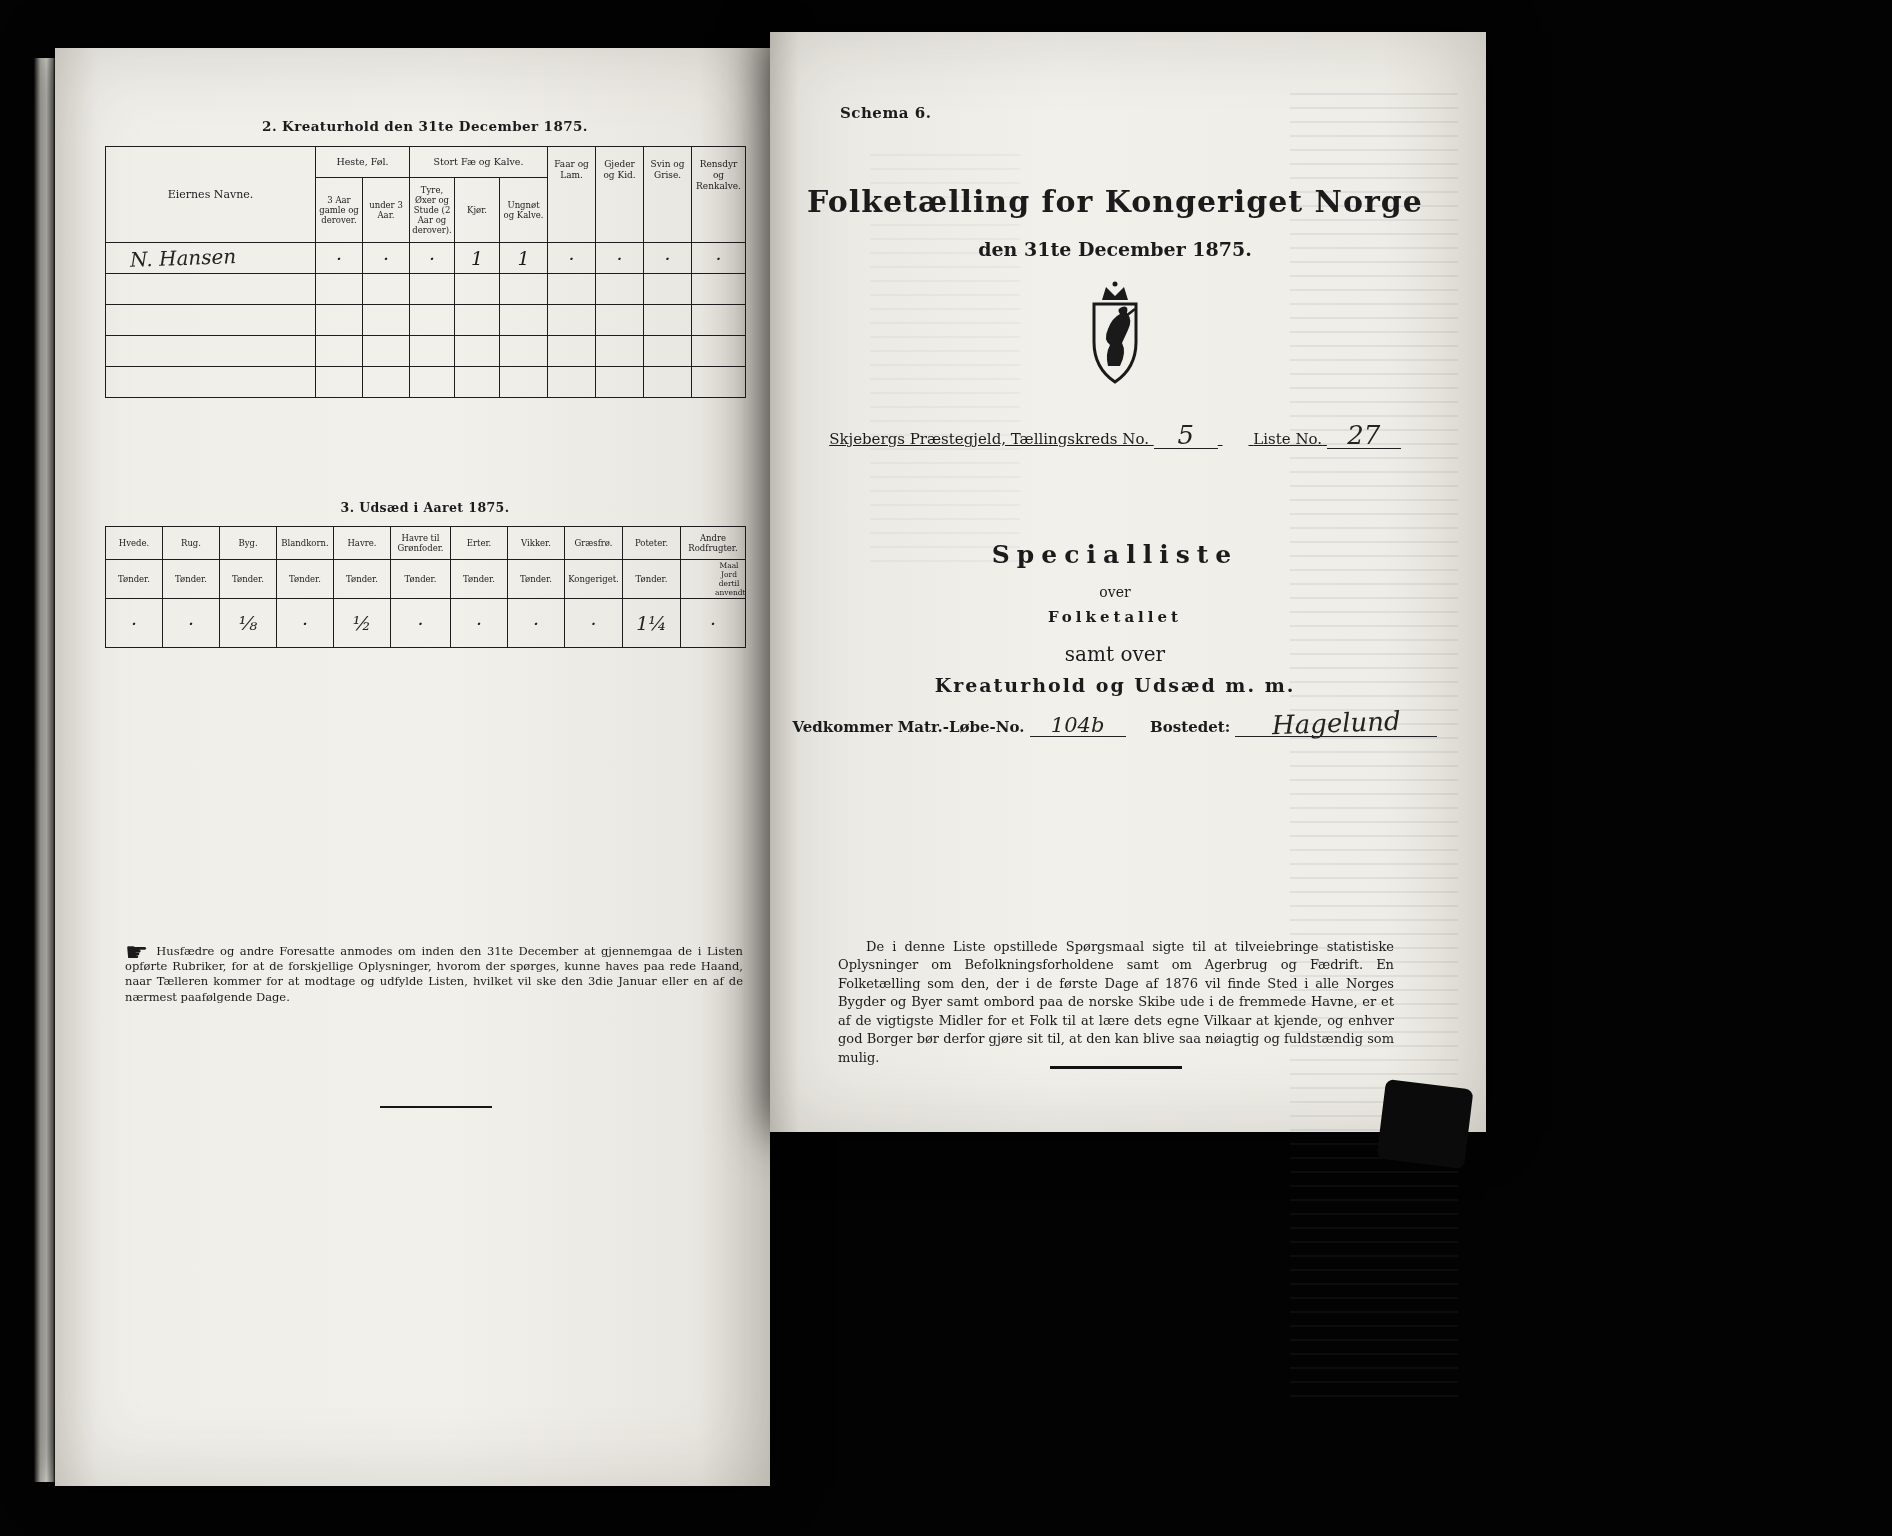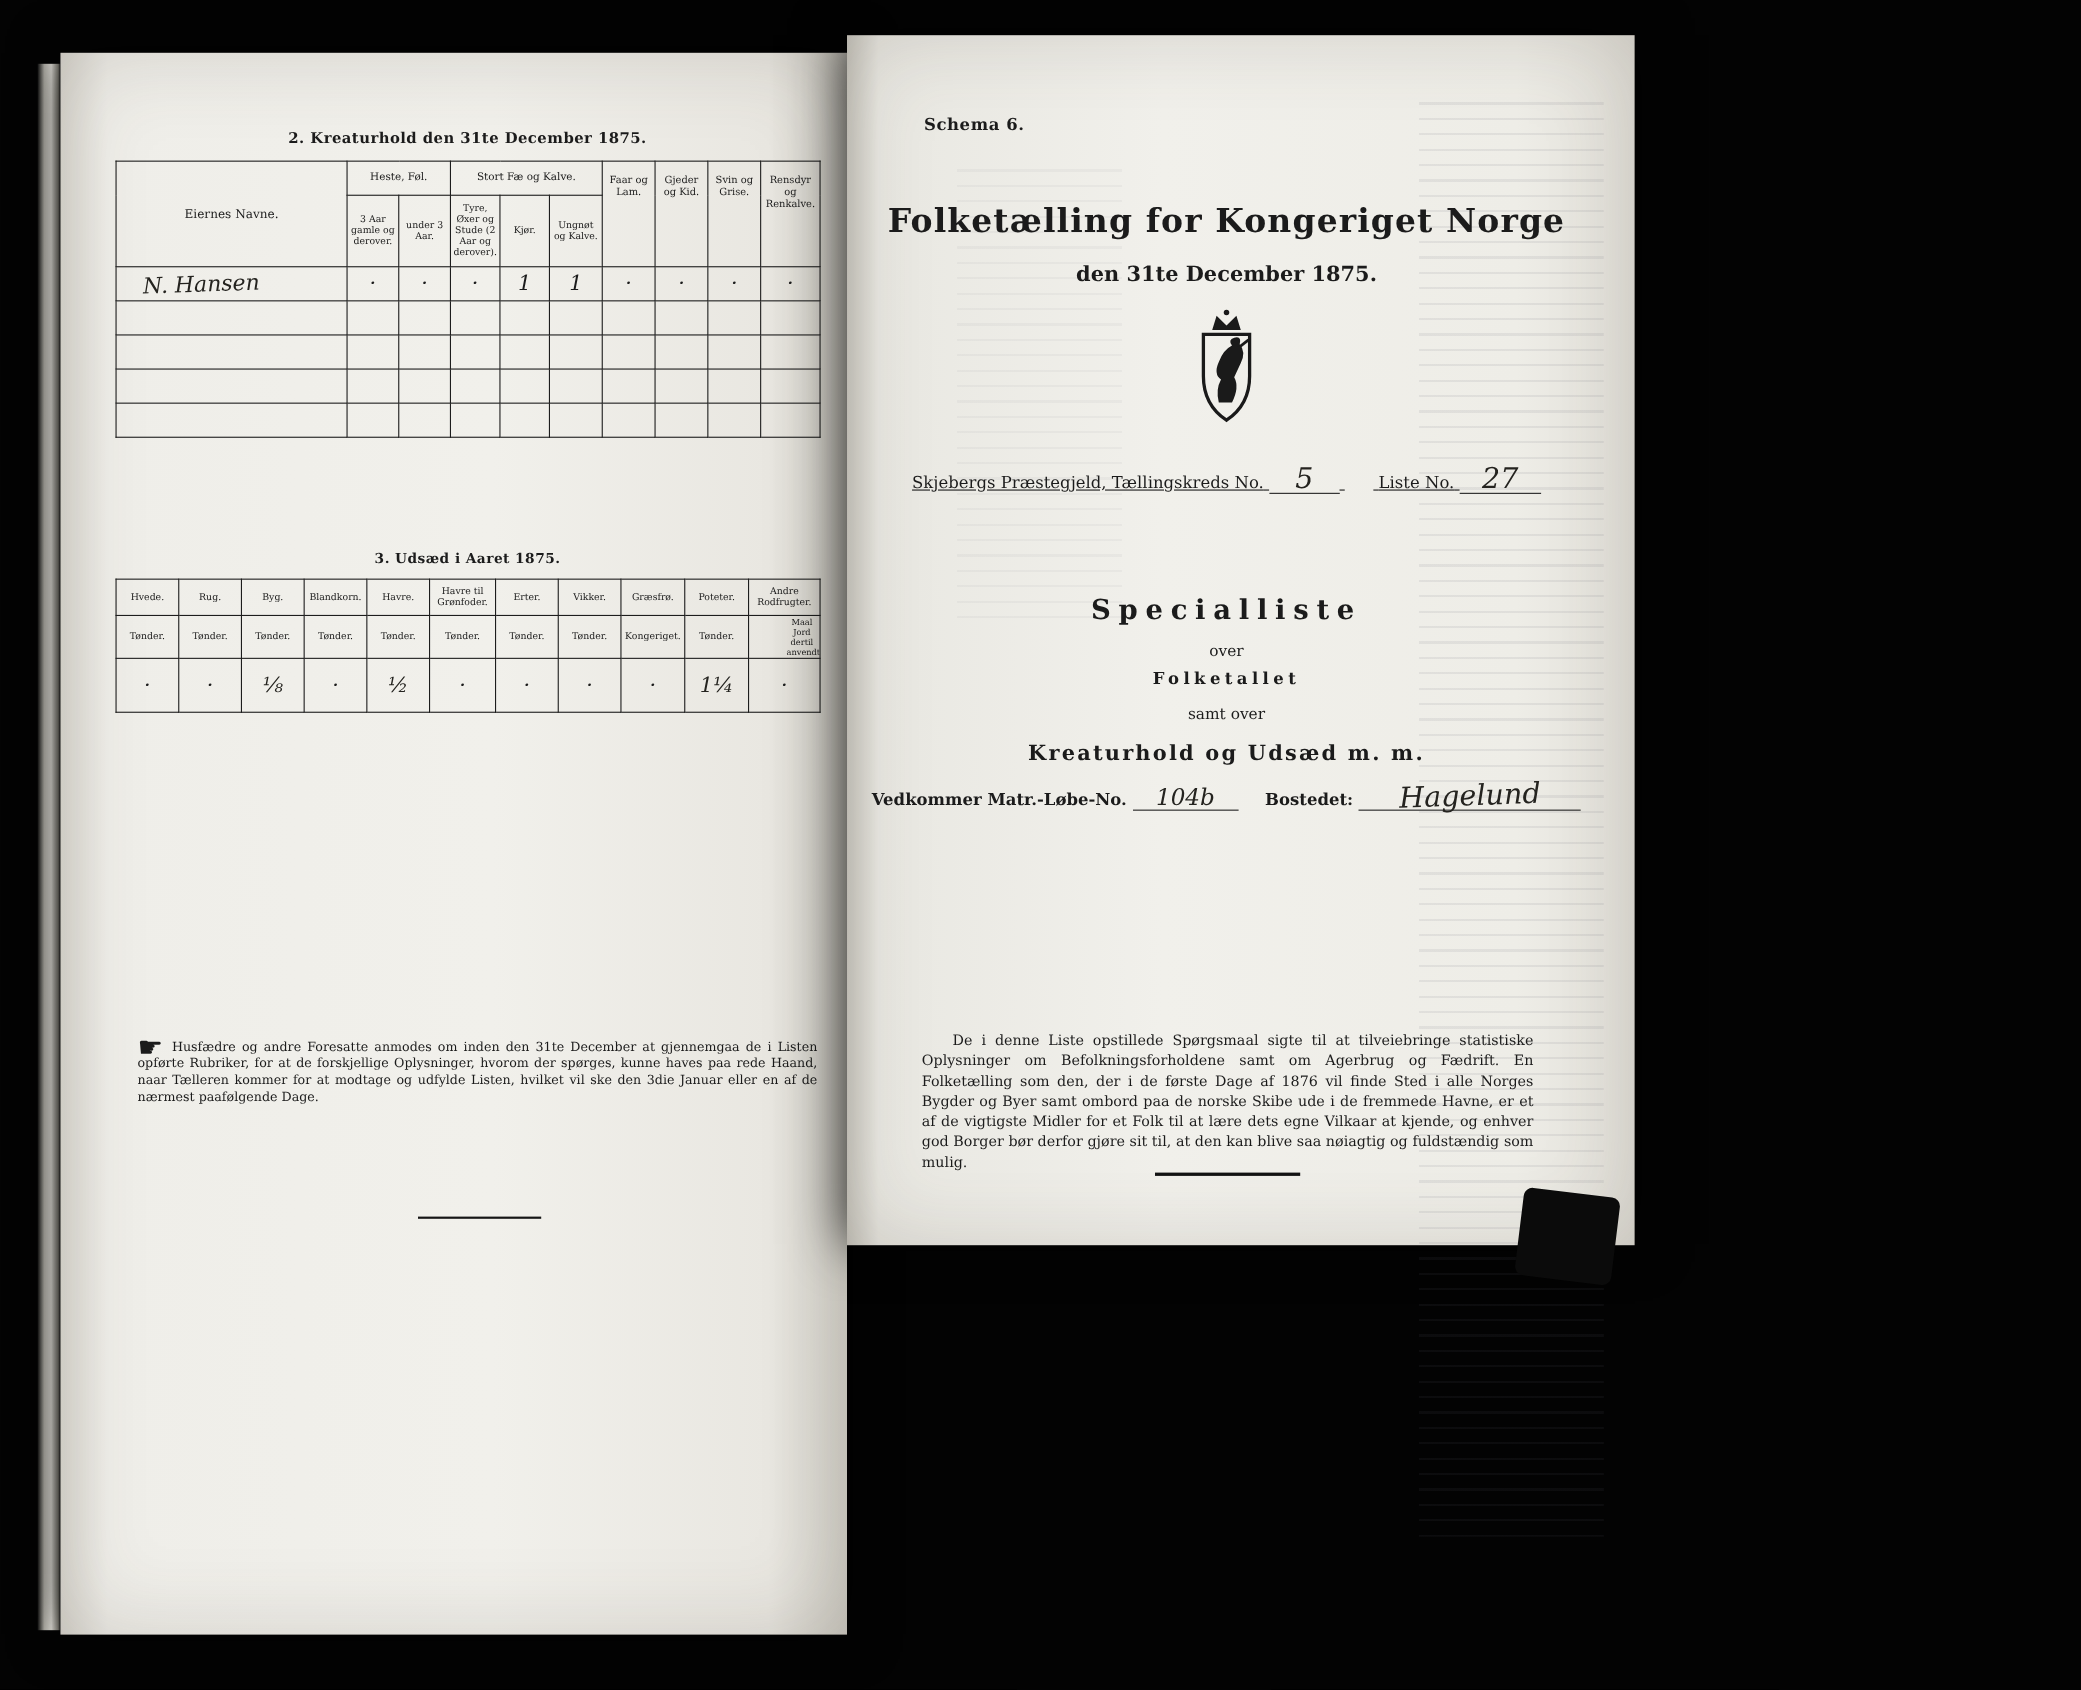--- a/index.html
+++ b/index.html
@@ -65,21 +65,21 @@
   .rp-title{top:152px;font-size:30px;font-weight:bold;letter-spacing:1px;}
   .rp-date{top:206px;font-size:19px;font-weight:bold;}
   .crest{left:305px;top:246px;width:80px;height:118px;}
   .rp-district{top:398px;font-size:15px;text-decoration:underline;}
   .hw-num{font-size:26px;line-height:0;}
   .blank{display:inline-block;border-bottom:1.3px solid #222;text-align:center;padding:0 6px;}
   .gap{display:inline-block;width:26px;}
   .rp-special{top:508px;font-size:25px;font-weight:bold;letter-spacing:7px;}
   .rp-over{top:552px;font-size:14px;}
   .rp-folketallet{top:576px;font-size:15px;font-weight:bold;letter-spacing:4px;}
-  .rp-samtover{top:610px;font-size:14px;text-align:center;}
+  .rp-samtover{top:610px;font-size:20px;text-align:center;}
   .rp-kreatur{top:642px;font-size:19px;font-weight:bold;letter-spacing:2px;}
   .rp-matr{top:686px;font-size:15px;font-weight:bold;}
   .hw-mid{font-size:21px;line-height:0;font-weight:normal;}
   .hw-big{font-size:26px;line-height:0;font-weight:normal;transform:rotate(-2deg);display:inline-block;}
   .rp-paragraph{left:68px;top:906px;width:556px;font-size:13px;line-height:1.42;text-align:justify;text-indent:28px;}
   .rp-divider{left:280px;top:1034px;width:132px;height:3px;background:#121212;}
 </style>
 </head>
 <body>
 

